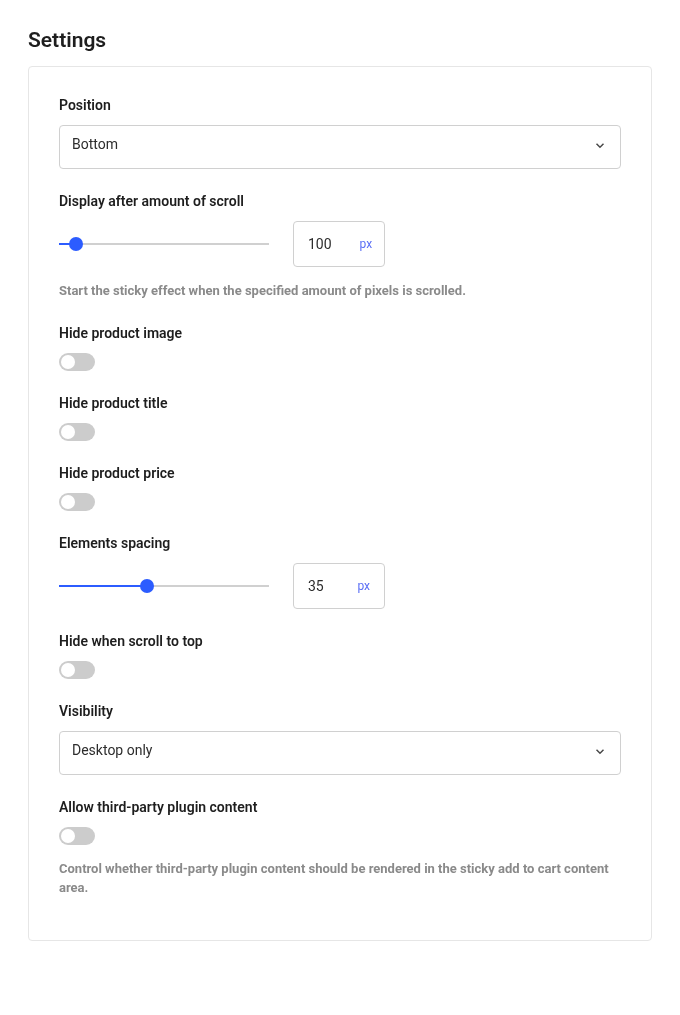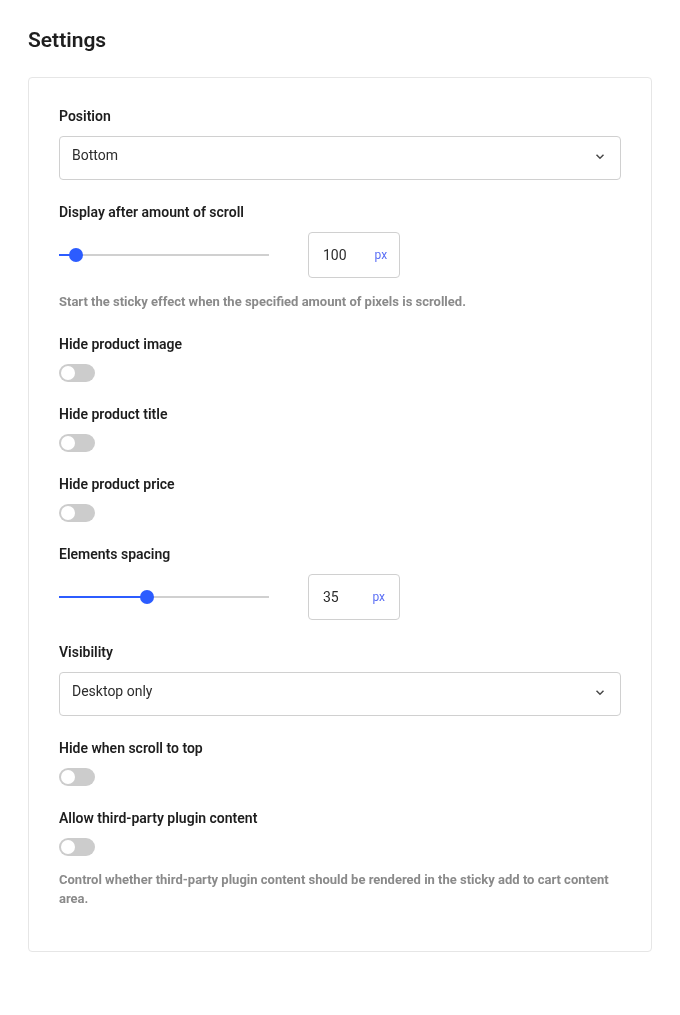--- a/index.html
+++ b/index.html
@@ -7,21 +7,21 @@
     font-family: -apple-system, BlinkMacSystemFont, "Segoe UI", Roboto, sans-serif;
     background: #fff;
     color: #1e1e1e;
     width: 680px;
     padding: 28px 28px 40px 28px;
   }
   h2.page-title {
     font-size: 21px;
     font-weight: 600;
     color: #1e1e1e;
-    margin-bottom: 25px;
+    margin-bottom: 14px;
   }
   .panel {
     border: 1px solid #e6e6e6;
     border-radius: 4px;
     padding: 30px 30px 24px 30px;
   }
   .field {
     margin-bottom: 24px;
   }
   .field:last-child { margin-bottom: 18px; }
@@ -52,21 +52,21 @@
     position: absolute;
     right: 14px;
     top: 50%;
     transform: translateY(-50%);
     pointer-events: none;
     color: #4a4a4a;
   }
   .slider-row {
     display: flex;
     align-items: center;
-    gap: 39px;
+    gap: 24px;
   }
   .slider-wrap {
     flex: 0 0 210px;
     position: relative;
     height: 18px;
   }
   .slider-track {
     position: absolute;
     top: 50%;
     left: 0;
@@ -202,39 +202,39 @@
         <div class="slider-thumb" style="left:42%"></div>
       </div>
       <div class="num-box">
         <span class="num-val">35</span>
         <span class="num-unit">px</span>
       </div>
     </div>
   </div>
 
   <div class="field">
+    <label class="field-label">Hide when scroll to top</label>
+    <div class="toggle">
+      <div class="toggle-knob"></div>
+    </div>
+  </div>
+
+  <div class="field">
     <label class="field-label">Visibility</label>
     <div class="select-wrap">
       <div class="select" role="combobox">Desktop only</div>
       <span class="chevron">
         <svg width="14" height="14" viewBox="0 0 24 24" fill="none" stroke="currentColor" stroke-width="2.5">
             <polyline points="6 9 12 15 18 9"></polyline>
           </svg>
       </span>
     </div>
   </div>
 
   <div class="field">
-    <label class="field-label">Hide when scroll to top</label>
-    <div class="toggle">
-      <div class="toggle-knob"></div>
-    </div>
-  </div>
-
-  <div class="field">
     <label class="field-label">Allow third-party plugin content</label>
     <div class="toggle">
       <div class="toggle-knob"></div>
     </div>
     <p class="help">Control whether third-party plugin content should be rendered in the sticky add to cart content area.</p>
   </div>
 
 </div>
 
 </body></html>

